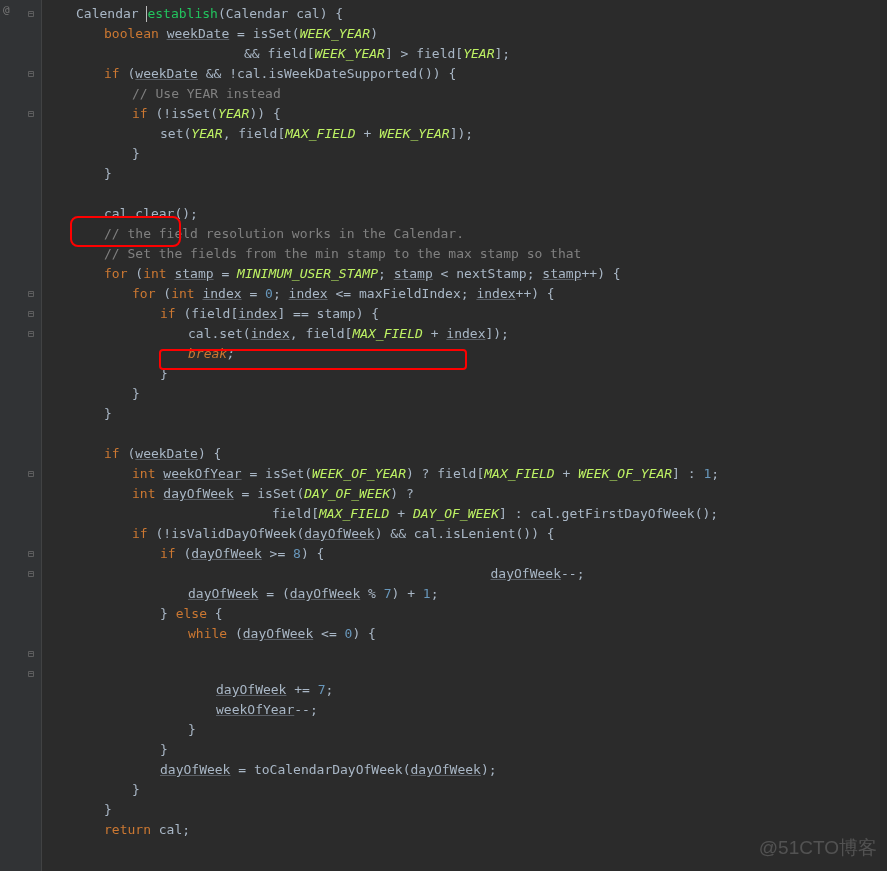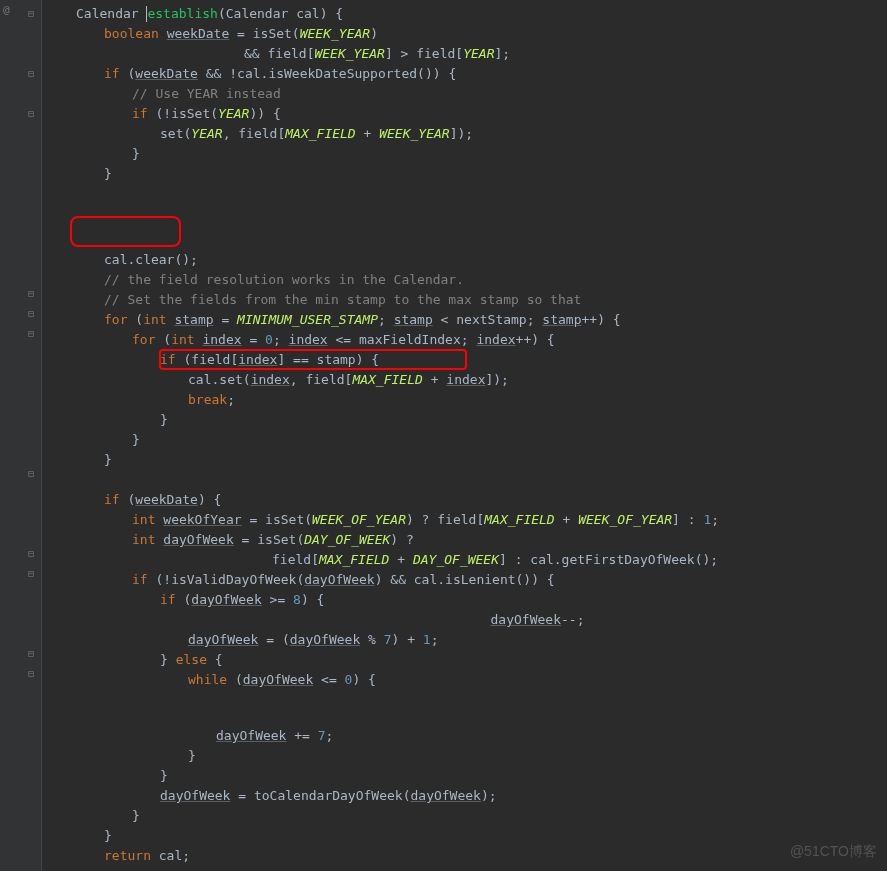--- a/index.html
+++ b/index.html
@@ -66,21 +66,21 @@
     border-radius: 8px;
     pointer-events: none;
   }
   .box1 { left: 70px; top: 216px; width: 111px; height: 31px; }
   .box2 { left: 159px; top: 349px; width: 308px; height: 21px; border-radius: 4px;}
   .watermark {
     position: absolute;
     right: 10px;
     bottom: 10px;
     color: rgba(200,200,200,0.25);
-    font-size: 14px;
+    font-size: 19px;
     font-family: sans-serif;
     pointer-events: none;
   }
 </style>
 </head>
 <body>
 
 <div class="gutter">
   <span class="gutter-marker" style="top:3px">@</span>
   <div id="fold-container">
@@ -102,43 +102,44 @@
     <div class="ln" style="padding-left: 28px;"><span class="ty">Calendar </span><span class="cursor"></span><span class="mn">establish</span><span class="pn">(Calendar cal) {</span></div>
     <div class="ln" style="padding-left: 56px;"><span class="kw">boolean </span><span class="ty ul">weekDate</span><span class="pn"> = isSet(</span><span class="cnst">WEEK_YEAR</span><span class="pn">)</span></div>
     <div class="ln" style="padding-left: 196px;"><span class="op">&amp;&amp; </span><span class="ty">field</span><span class="pn">[</span><span class="cnst">WEEK_YEAR</span><span class="pn">] &gt; </span><span class="ty">field</span><span class="pn">[</span><span class="cnst">YEAR</span><span class="pn">];</span></div>
     <div class="ln" style="padding-left: 56px;"><span class="kw">if </span><span class="pn">(</span><span class="ty ul">weekDate</span><span class="pn"> &amp;&amp; !cal.isWeekDateSupported()) {</span></div>
     <div class="ln" style="padding-left: 84px;"><span class="cmt">// Use YEAR instead</span></div>
     <div class="ln" style="padding-left: 84px;"><span class="kw">if </span><span class="pn">(!isSet(</span><span class="cnst">YEAR</span><span class="pn">)) {</span></div>
     <div class="ln" style="padding-left: 112px;"><span class="pn">set(</span><span class="cnst">YEAR</span><span class="pn">, </span><span class="ty">field</span><span class="pn">[</span><span class="cnst">MAX_FIELD</span><span class="pn"> + </span><span class="cnst">WEEK_YEAR</span><span class="pn">]);</span></div>
     <div class="ln" style="padding-left: 84px;"><span class="pn">}</span></div>
     <div class="ln" style="padding-left: 56px;"><span class="pn">}</span></div>
     <div class="ln" style="padding-left: 0px;"></div>
-    <div class="ln" style="padding-left: 56px; margin-top: 46px;"><span class="pn">cal.clear();</span></div>
+    <div class="ln" style="padding-left: 56px;"><span class="pn">cal.clear();</span></div>
     <div class="ln" style="padding-left: 56px;"><span class="cmt">// the field resolution works in the Calendar.</span></div>
     <div class="ln" style="padding-left: 56px;"><span class="cmt">// Set the fields from the min stamp to the max stamp so that</span></div>
     <div class="ln" style="padding-left: 56px;"><span class="kw">for </span><span class="pn">(</span><span class="kw">int </span><span class="ty ul">stamp</span><span class="pn"> = </span><span class="cnst">MINIMUM_USER_STAMP</span><span class="pn">; </span><span class="ty ul">stamp</span><span class="pn"> &lt; nextStamp; </span><span class="ty ul">stamp</span><span class="pn">++) {</span></div>
     <div class="ln" style="padding-left: 84px;"><span class="kw">for </span><span class="pn">(</span><span class="kw">int </span><span class="ty ul">index</span><span class="pn"> = </span><span class="num">0</span><span class="pn">; </span><span class="ty ul">index</span><span class="pn"> &lt;= maxFieldIndex; </span><span class="ty ul">index</span><span class="pn">++) {</span></div>
     <div class="ln" style="padding-left: 112px;"><span class="kw">if </span><span class="pn">(</span><span class="ty">field</span><span class="pn">[</span><span class="ty ul">index</span><span class="pn">] == stamp) {</span></div>
     <div class="ln" style="padding-left: 140px;"><span class="pn">cal.set(</span><span class="ty ul">index</span><span class="pn">, </span><span class="ty">field</span><span class="pn">[</span><span class="cnst">MAX_FIELD</span><span class="pn"> + </span><span class="ty ul">index</span><span class="pn">]);</span></div>
-    <div class="ln" style="padding-left: 140px;"><span class="kw">break</span><span class="pn">;</span></div>
+    <div class="ln" style="padding-left: 140px; font-style: italic;"><span class="kw">break</span><span class="pn">;</span></div>
     <div class="ln" style="padding-left: 112px;"><span class="pn">}</span></div>
     <div class="ln" style="padding-left: 84px;"><span class="pn">}</span></div>
     <div class="ln" style="padding-left: 56px;"><span class="pn">}</span></div>
     <div class="ln" style="padding-left: 0px;"></div>
     <div class="ln" style="padding-left: 56px;"><span class="kw">if </span><span class="pn">(</span><span class="ty ul">weekDate</span><span class="pn">) {</span></div>
     <div class="ln" style="padding-left: 84px;"><span class="kw">int </span><span class="ty ul">weekOfYear</span><span class="pn"> = isSet(</span><span class="cnst">WEEK_OF_YEAR</span><span class="pn">) ? </span><span class="ty">field</span><span class="pn">[</span><span class="cnst">MAX_FIELD</span><span class="pn"> + </span><span class="cnst">WEEK_OF_YEAR</span><span class="pn">] : </span><span class="num">1</span><span class="pn">;</span></div>
     <div class="ln" style="padding-left: 84px;"><span class="kw">int </span><span class="ty ul">dayOfWeek</span><span class="pn"> = isSet(</span><span class="cnst">DAY_OF_WEEK</span><span class="pn">) ?</span></div>
     <div class="ln" style="padding-left: 224px;"><span class="ty">field</span><span class="pn">[</span><span class="cnst">MAX_FIELD</span><span class="pn"> + </span><span class="cnst">DAY_OF_WEEK</span><span class="pn">] : cal.getFirstDayOfWeek();</span></div>
     <div class="ln" style="padding-left: 84px;"><span class="kw">if </span><span class="pn">(!</span><span class="ty">isValidDayOfWeek</span><span class="pn">(</span><span class="ty ul">dayOfWeek</span><span class="pn">) &amp;&amp; cal.isLenient()) {</span></div>
     <div class="ln" style="padding-left: 112px;"><span class="kw">if </span><span class="pn">(</span><span class="ty ul">dayOfWeek</span><span class="pn"> &gt;= </span><span class="num">8</span><span class="pn">) {</span></div>
     <div class="ln" style="padding-left: 140px; text-align: center;"><span class="ty ul">dayOfWeek</span><span class="pn">--;</span></div>
     <div class="ln" style="padding-left: 140px;"><span class="ty ul">dayOfWeek</span><span class="pn"> = (</span><span class="ty ul">dayOfWeek</span><span class="pn"> % </span><span class="num">7</span><span class="pn">) + </span><span class="num">1</span><span class="pn">;</span></div>
     <div class="ln" style="padding-left: 112px;"><span class="pn">} </span><span class="kw">else </span><span class="pn">{</span></div>
     <div class="ln" style="padding-left: 140px;"><span class="kw">while </span><span class="pn">(</span><span class="ty ul">dayOfWeek</span><span class="pn"> &lt;= </span><span class="num">0</span><span class="pn">) {</span></div>
     <div class="ln" style="padding-left: 168px; margin-top: 36px;"><span class="ty ul">dayOfWeek</span><span class="pn"> += </span><span class="num">7</span><span class="pn">;</span></div>
+    <div class="ln" style="padding-left: 168px;"><span class="ty ul">weekOfYear</span><span class="pn">--;</span></div>
     <div class="ln" style="padding-left: 140px;"><span class="pn">}</span></div>
     <div class="ln" style="padding-left: 112px;"><span class="pn">}</span></div>
     <div class="ln" style="padding-left: 112px;"><span class="ty ul">dayOfWeek</span><span class="pn"> = </span><span class="ty">toCalendarDayOfWeek</span><span class="pn">(</span><span class="ty ul">dayOfWeek</span><span class="pn">);</span></div>
     <div class="ln" style="padding-left: 84px;"><span class="pn">}</span></div>
     <div class="ln" style="padding-left: 56px;"><span class="pn">}</span></div>
     <div class="ln" style="padding-left: 56px;"><span class="kw">return </span><span class="pn">cal;</span></div>
   </div>
 
 <div class="redbox box1"></div>
 <div class="redbox box2"></div>

